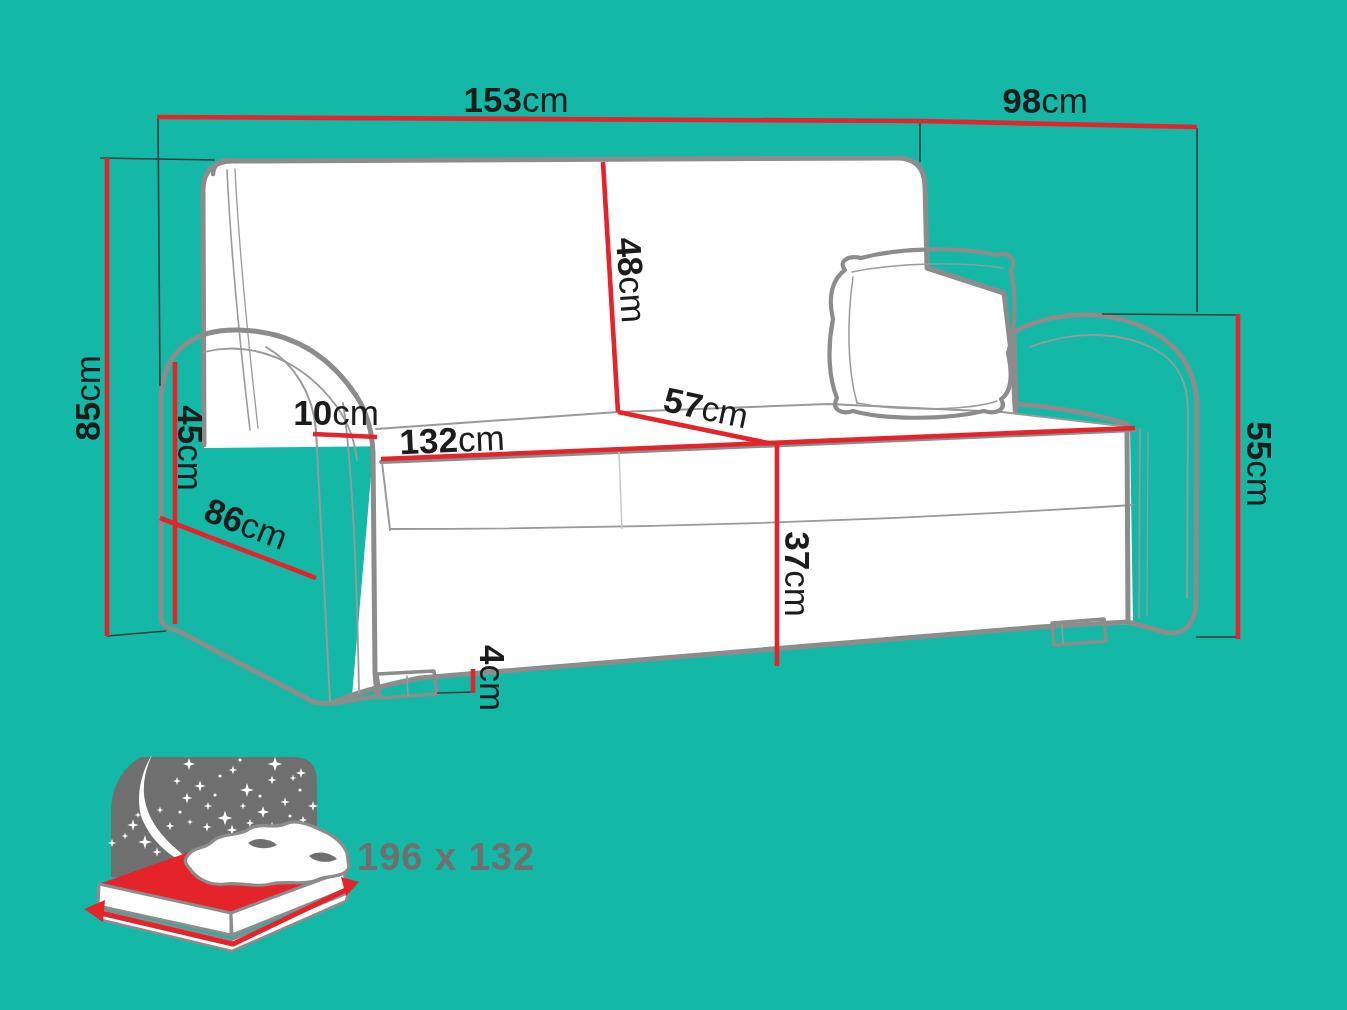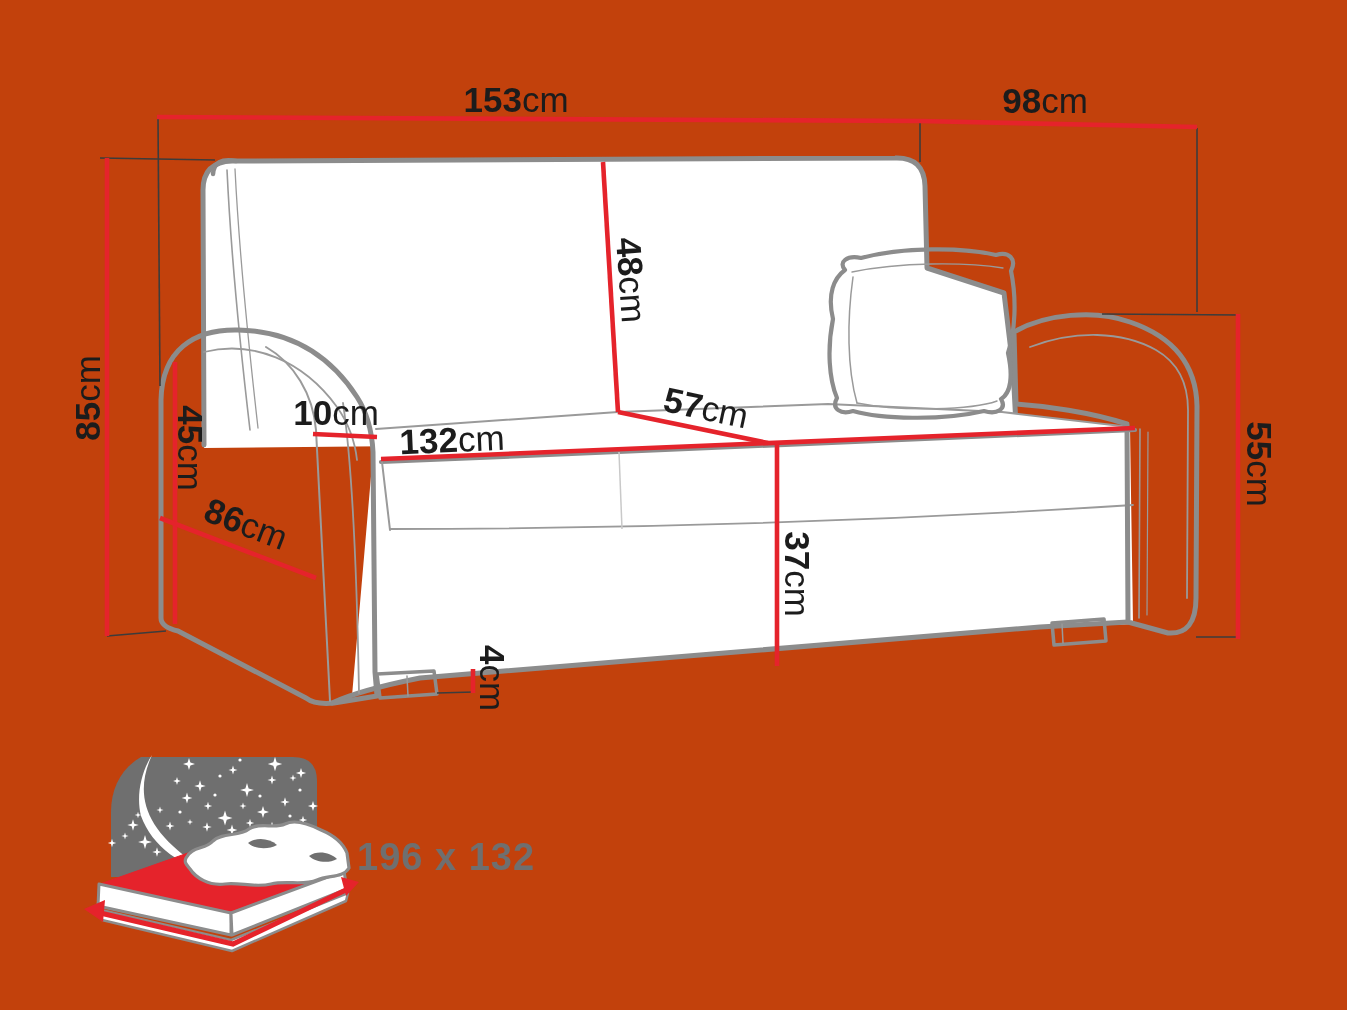--- a/index.html
+++ b/index.html
@@ -1,16 +1,16 @@
 <!DOCTYPE html>
 <html><head>
 <meta charset="utf-8">
 <style>
   html,body{margin:0;padding:0;background:#ffffff;}
-  .stage{width:1347px;height:1010px;position:relative;background:#c2410c;overflow:hidden;}
+  .stage{width:1347px;height:1010px;position:relative;background:#14b8a6;overflow:hidden;}
   svg{display:block;font-family:"Liberation Sans", sans-serif;}
   text.dim{fill:#1c1c1c;font-size:35px;}
   text.dim .num{font-weight:bold;}
   text.dim .unit{font-weight:normal;}
   text.sleep{fill:#6f6f6f;font-size:38px;font-weight:bold;letter-spacing:1px;}
   .sofa-stroke{stroke:#8c8c8c;fill:none;stroke-linecap:round;stroke-linejoin:round;}
   .seam{stroke:#9a9a9a;fill:none;stroke-linecap:round;}
   .ext{stroke:#3c3c3c;stroke-width:1.6;fill:none;}
   .red{stroke:#e5232b;stroke-width:4.6;fill:none;stroke-linecap:butt;}
 </style>

